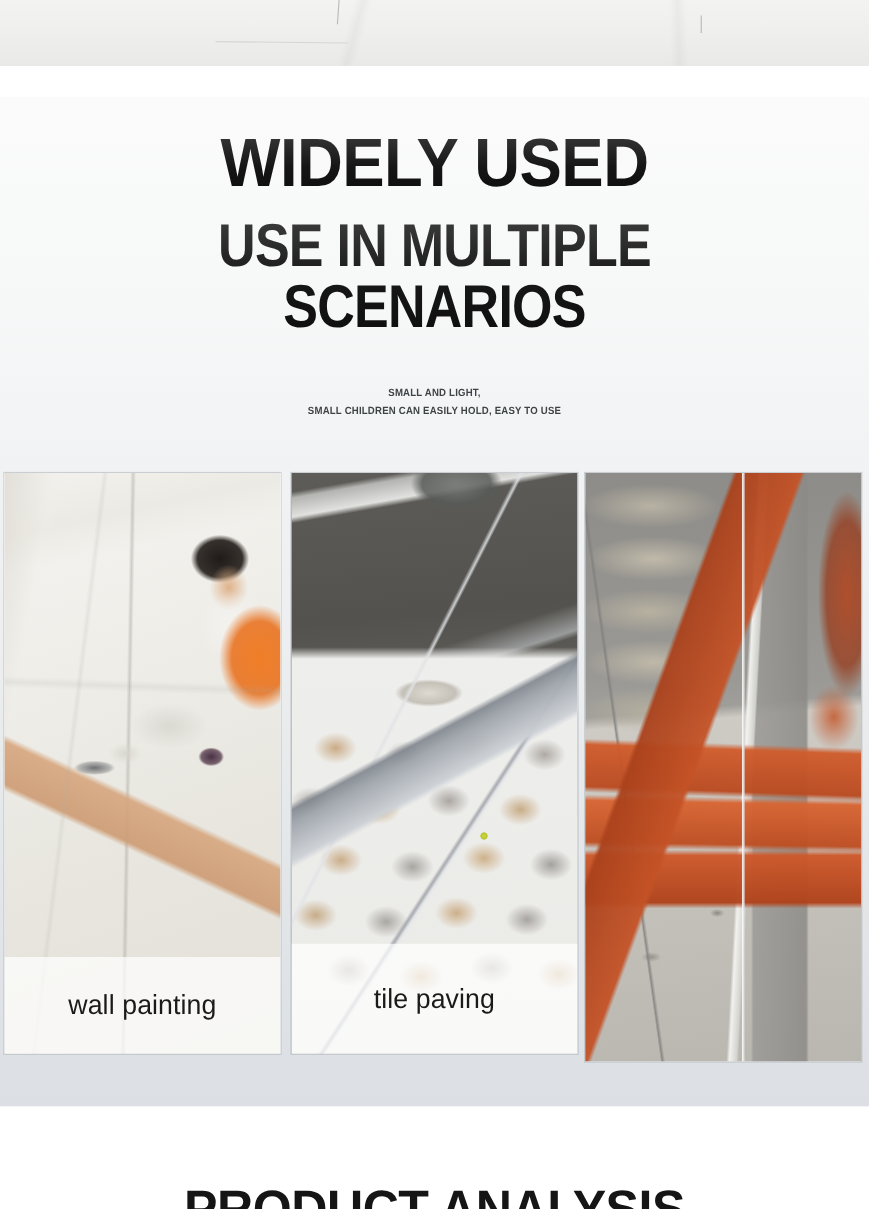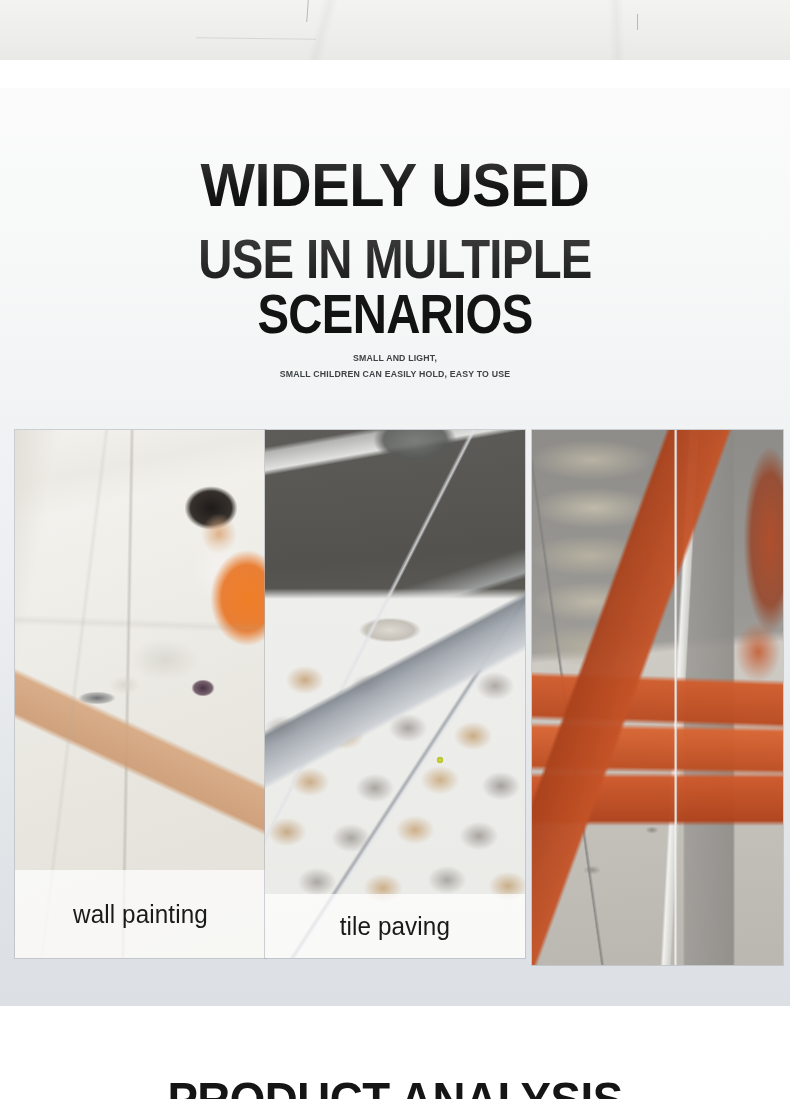--- a/index.html
+++ b/index.html
@@ -38,21 +38,21 @@
         #f7f8f8 18%,
         #f1f2f3 38%,
         #eceeef 55%,
         #e5e8ea 72%,
         #dfe3e7 88%,
         #dce0e5 100%);
   }
 
   
   .headline-wrap{
-    position:absolute;left:0;top:118px;width:790px;text-align:center;margin-top:36px;
+    position:absolute;left:0;top:118px;width:790px;text-align:center;
   }
   .headline-1{
     font-size:62px;
     line-height:1;
     font-weight:700;
     letter-spacing:-0.5px;
     color:#1b1b1b;
     transform:scaleX(.93);
     background:linear-gradient(180deg,#3b3b3b 0%,#151515 55%,#0d0d0d 100%);
     -webkit-background-clip:text;background-clip:text;
@@ -80,21 +80,21 @@
     line-height:1.72;
     transform:scaleX(.92);
   }
 
   
   .tiles{position:absolute;left:0;top:430px;width:790px;height:540px;}
   .tile{
     position:absolute;top:0;overflow:hidden;
     box-shadow:0 0 0 1px rgba(170,175,182,.55);
   }
-  .tile-1{left:15px;width:251px;height:528px;}
+  .tile-1{left:4px;width:251px;height:528px;}
   .tile-2{left:265px;width:260px;height:528px;}
   .tile-3{left:532px;width:251px;height:535px;}
 
   .photo{position:absolute;left:0;top:0;width:100%;height:100%;}
 
   
   .p1{
     background:
       
       radial-gradient(ellipse 26px 9px at 82px 268px, rgba(90,92,95,.85) 0%, rgba(120,122,125,.45) 55%, rgba(0,0,0,0) 72%),
@@ -214,21 +214,21 @@
   }
 
   
   .caption{
     position:absolute;left:0;width:100%;
     background:rgba(255,255,255,.72);
     display:flex;align-items:center;justify-content:center;
     color:#111;
   }
   .tile-1 .caption{bottom:0;height:88px;}
-  .tile-2 .caption{bottom:0;height:64px;text-align:right;}
+  .tile-2 .caption{bottom:0;height:100px;text-align:right;}
   .tile-3 .caption{bottom:0;height:88px;}
   .caption span{
     font-size:25px;font-weight:400;letter-spacing:.1px;
     color:#1a1a1a;
     transform:scaleX(.97);
   }
 
   
   .bottom-white{
     position:absolute;left:0;top:1006px;width:790px;height:93px;background:#fff;

